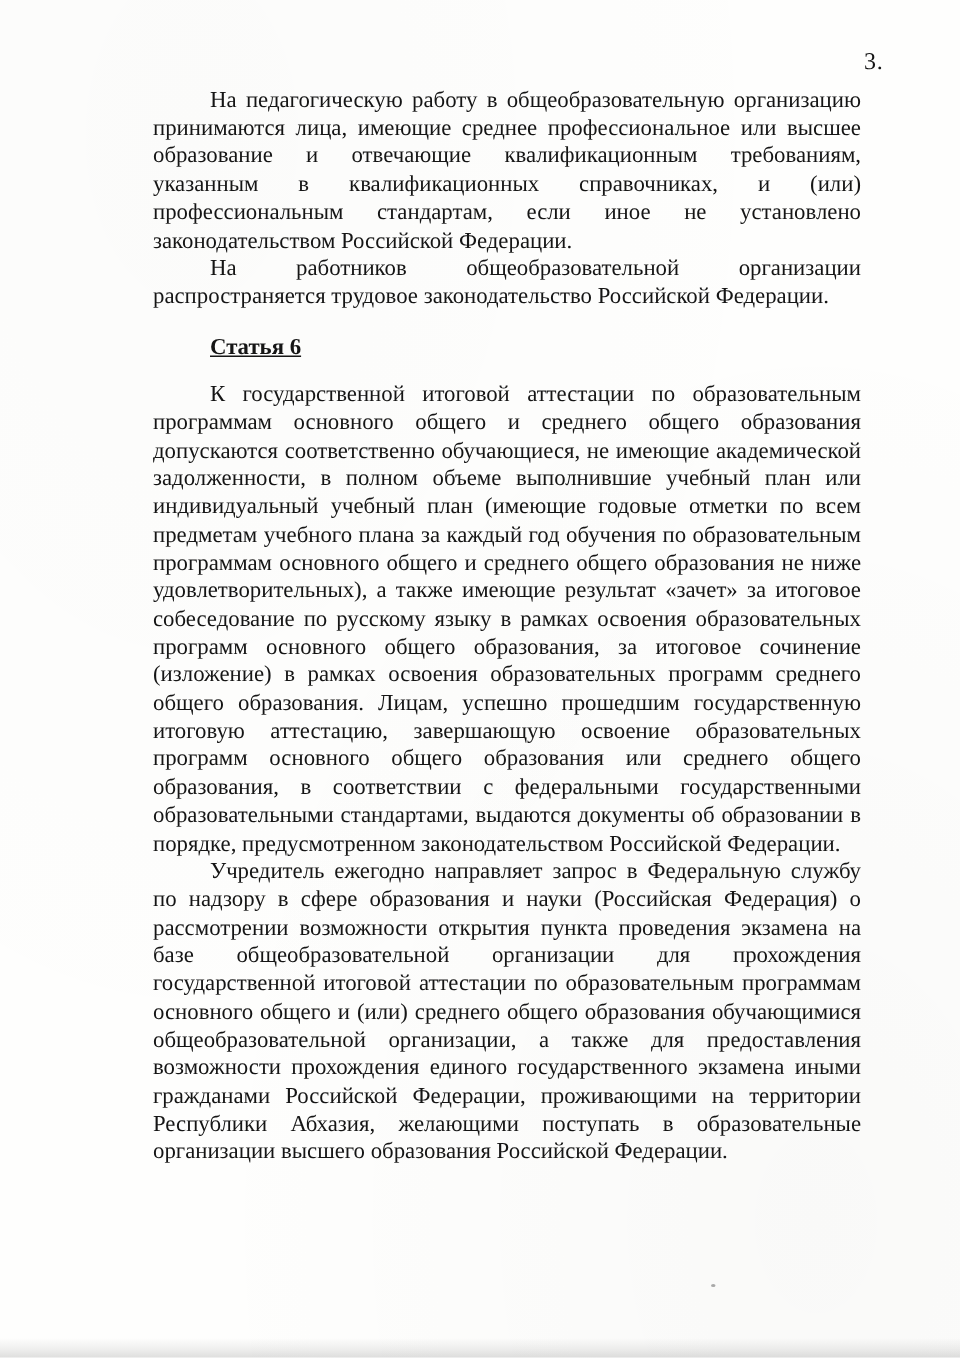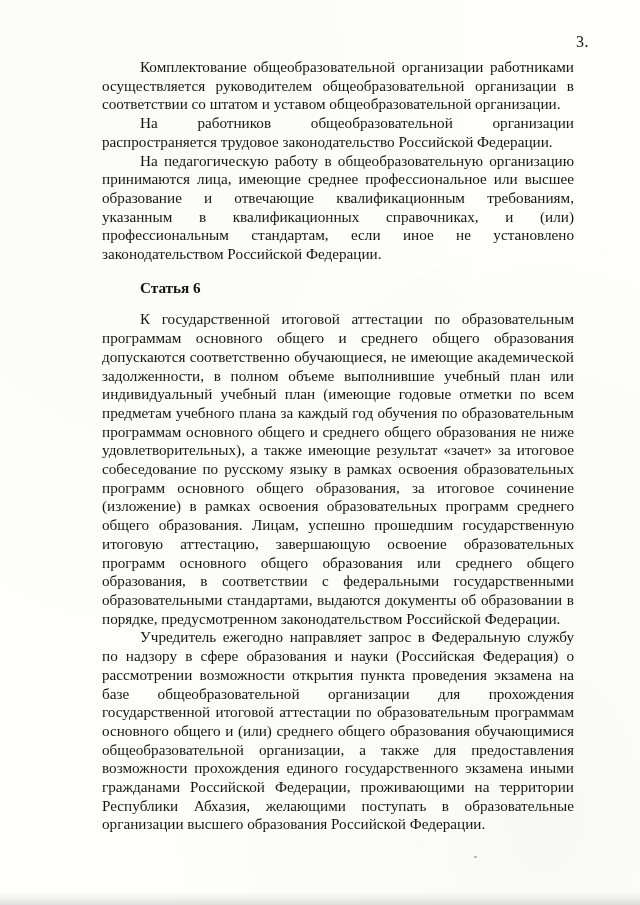--- a/index.html
+++ b/index.html
@@ -44,20 +44,21 @@
   .text-body p {
     margin: 0;
     text-indent: 38px;
   }
   .article-heading {
     font-size: 15.2px;
     font-weight: bold;
     line-height: 18.7px;
     margin: 15px 0 13px 0;
     text-indent: 38px;
+    text-decoration: underline;
   }
   .scan-edge-bottom {
     position: absolute;
     left: 0;
     bottom: 0;
     width: 640px;
     height: 13px;
     background: linear-gradient(to bottom,
       rgba(110,110,110,0) 0%,
       rgba(110,110,110,0.10) 55%,
@@ -76,25 +77,24 @@
 </style>
 </head>
 <body>
 
 <div class="sheet">
 
   <div class="page-number">3.</div>
 
   <div class="text-body">
 
-    <p>Комплектование общеобразовательной организации работниками осуществляется руководителем общеобразовательной организации в соответствии со штатом и уставом общеобразовательной организации.</p>
+
+    <p>На педагогическую работу в общеобразовательную организацию принимаются лица, имеющие среднее профессиональное или высшее образование и отвечающие квалификационным требованиям, указанным в квалификационных справочниках, и (или) профессиональным стандартам, если иное не установлено законодательством Российской Федерации.</p>
 
     <p>На работников общеобразовательной организации распространяется трудовое законодательство Российской Федерации.</p>
-
-    <p>На педагогическую работу в общеобразовательную организацию принимаются лица, имеющие среднее профессиональное или высшее образование и отвечающие квалификационным требованиям, указанным в квалификационных справочниках, и (или) профессиональным стандартам, если иное не установлено законодательством Российской Федерации.</p>
 
     <h2 class="article-heading">Статья 6</h2>
 
 
     <p>К государственной итоговой аттестации по образовательным программам основного общего и среднего общего образования допускаются соответственно обучающиеся, не имеющие академической задолженности, в полном объеме выполнившие учебный план или индивидуальный учебный план (имеющие годовые отметки по всем предметам учебного плана за каждый год обучения по образовательным программам основного общего и среднего общего образования не ниже удовлетворительных), а также имеющие результат «зачет» за итоговое собеседование по русскому языку в рамках освоения образовательных программ основного общего образования, за итоговое сочинение (изложение) в рамках освоения образовательных программ среднего общего образования. Лицам, успешно прошедшим государственную итоговую аттестацию, завершающую освоение образовательных программ основного общего образования или среднего общего образования, в соответствии с федеральными государственными образовательными стандартами, выдаются документы об образовании в порядке, предусмотренном законодательством Российской Федерации.</p>
 
     <p>Учредитель ежегодно направляет запрос в Федеральную службу по надзору в сфере образования и науки (Российская Федерация) о рассмотрении возможности открытия пункта проведения экзамена на базе общеобразовательной организации для прохождения государственной итоговой аттестации по образовательным программам основного общего и (или) среднего общего образования обучающимися общеобразовательной организации, а также для предоставления возможности прохождения единого государственного экзамена иными гражданами Российской Федерации, проживающими на территории Республики Абхазия, желающими поступать в образовательные организации высшего образования Российской Федерации.</p>
 
   </div>
 

